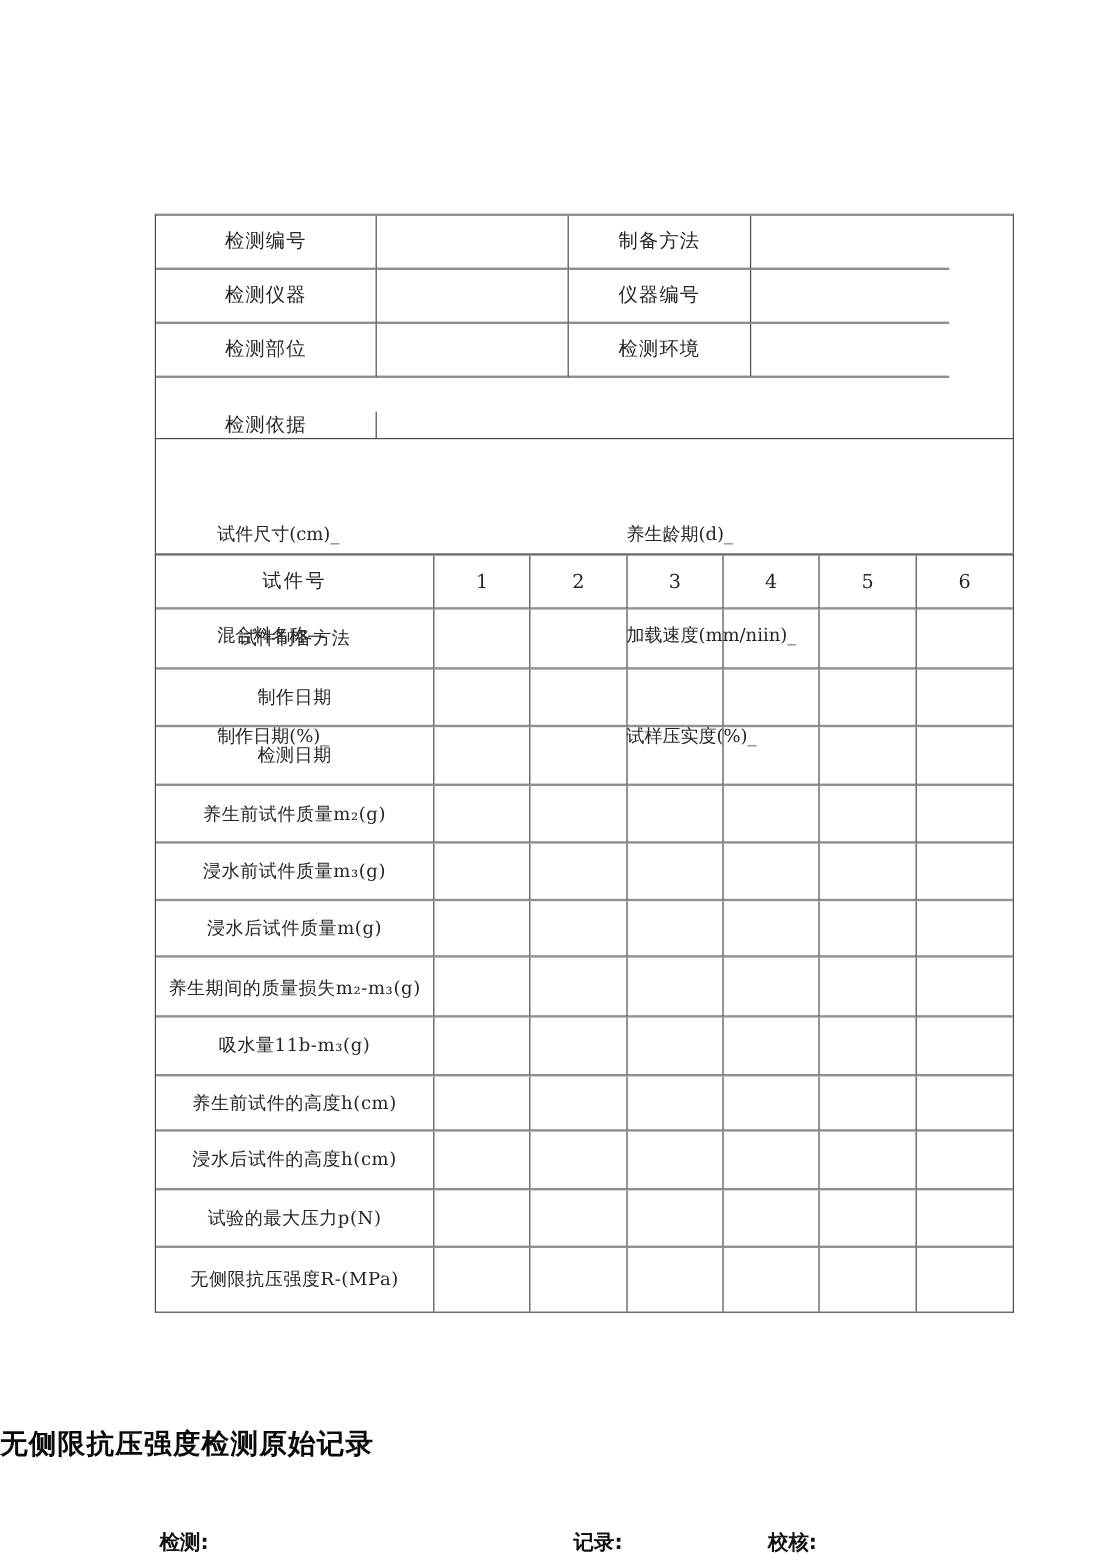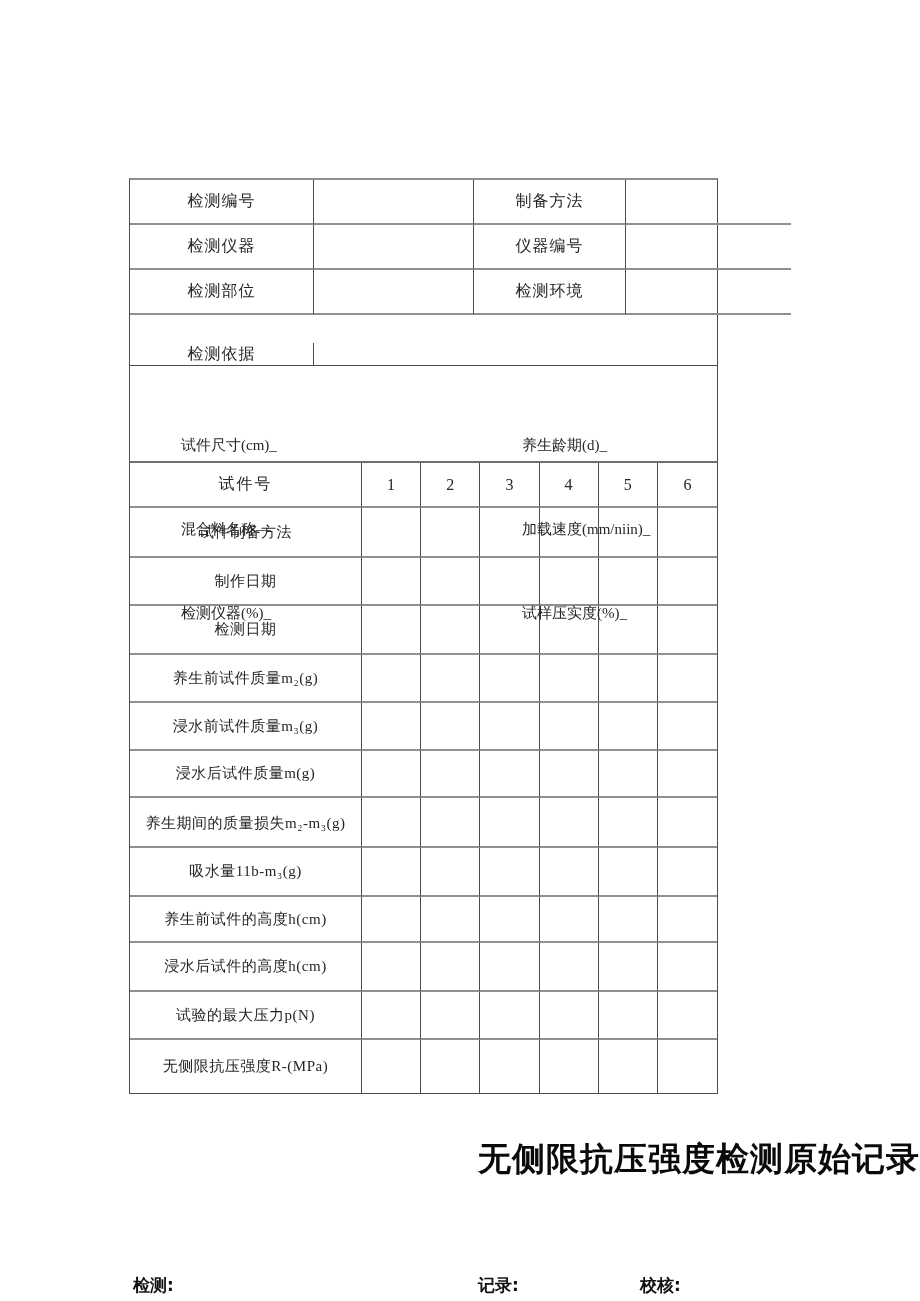--- a/index.html
+++ b/index.html
@@ -4,21 +4,21 @@
 <style>
   html,body { margin:0; padding:0; background:#ffffff; }
   .page {
     position:relative;
     width:920px; height:1301px;
     background:#ffffff;
     font-family:"DejaVu Serif","Liberation Serif",serif;
     color:#262626;
     overflow:hidden;
   }
-  .doc { position:absolute; left:129px; top:178px; width:589px;font-family:Liberation Serif, serif; }
+  .doc { position:absolute; left:129px; top:178px; width:716px; }
 
   
   .info-table {
     display:grid;
     grid-template-columns:184px 160px 152px 165px;
     grid-template-rows:45px 45px 45px 50px;
     border:1px solid #4c4c4c;
     border-top:2px solid #8f8f8f;
     box-sizing:border-box;
   }
@@ -64,24 +64,24 @@
     box-sizing:border-box;
   }
   .spec-table .cell.last { border-right:none; }
   .spec-table .cell.bottomrow { border-bottom:none; }
   .spec-table .cell.align-bottom { align-items:flex-end; padding-bottom:13px; }
   .spec-table .hdr { font-size:16px; letter-spacing:2px; }
   .spec-table .num { font-size:16px; letter-spacing:0; }
 
   
   .doc-title {
-    position:absolute; left:0; top:1137px; width:920px;
-    margin:0; text-align:right;
+    position:absolute; left:0; top:1188px; width:920px;
+    margin:0; text-align:left;
     font-family:"DejaVu Sans","Liberation Sans",sans-serif;
-    font-size:33px; font-weight:bold; color:#0a0a0a;
+    font-size:23px; font-weight:bold; color:#0a0a0a;
     letter-spacing:1px;
   }
   .footer {
     position:absolute; left:0; top:1274px; width:776px; height:24px;
     font-family:"DejaVu Sans","Liberation Sans",sans-serif;
     font-size:17px; font-weight:bold; color:#111111;
   }
   .footer span { position:absolute; top:0; }
   .footer .sig-test   { left:133px; }
   .footer .sig-record { left:478px; }
@@ -110,21 +110,21 @@
       <div class="cell last"></div>
 
       <div class="cell norule">检测依据</div>
       <div class="cell last norule basis-value"></div>
     </div>
 
     <div class="params">
       <div class="col left">
         <div>试件尺寸(cm)_</div>
         <div>混合料名称—</div>
-        <div>检测仪器(%)_</div>
+        <div>制作日期(%)_</div>
       </div>
       <div class="col right">
         <div>养生龄期(d)_</div>
         <div>加载速度(mm/niin)_</div>
         <div>试样压实度(%)_</div>
       </div>
     </div>
 
     <div class="spec-table">
 

